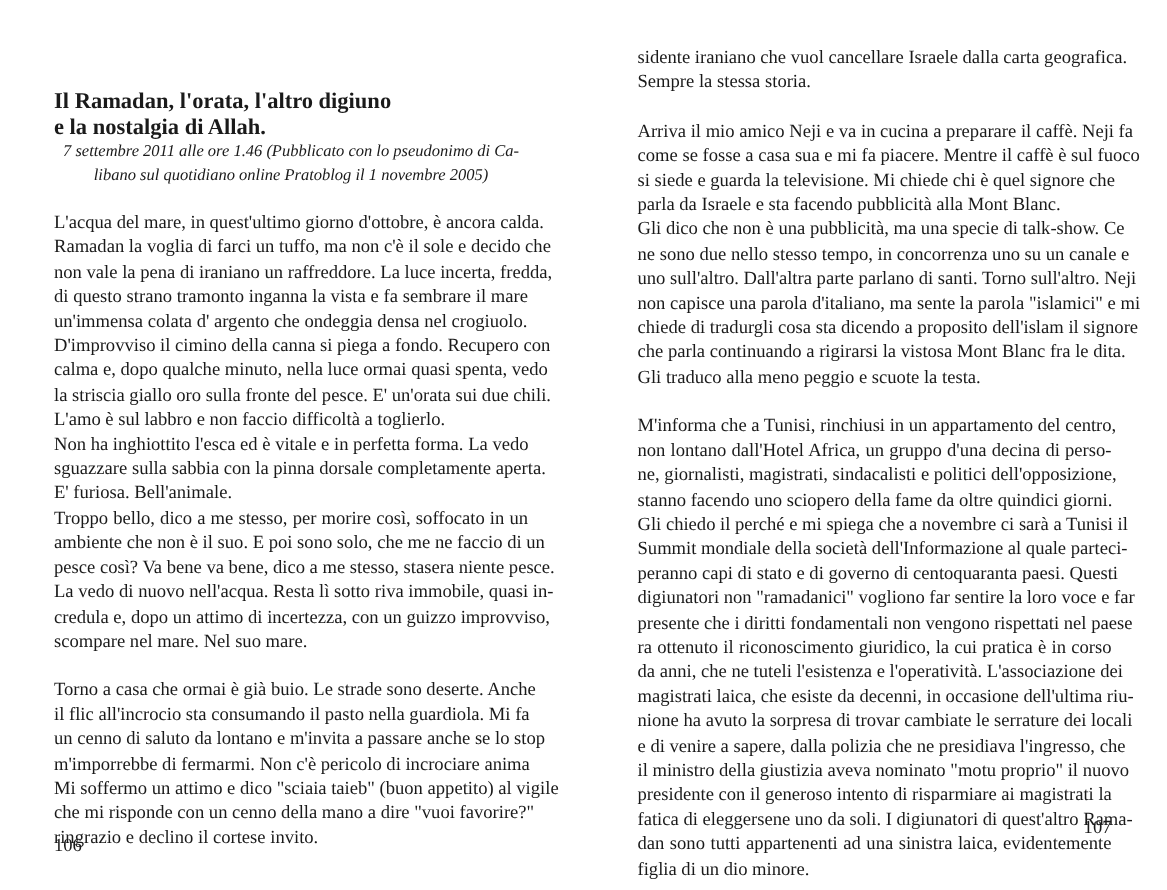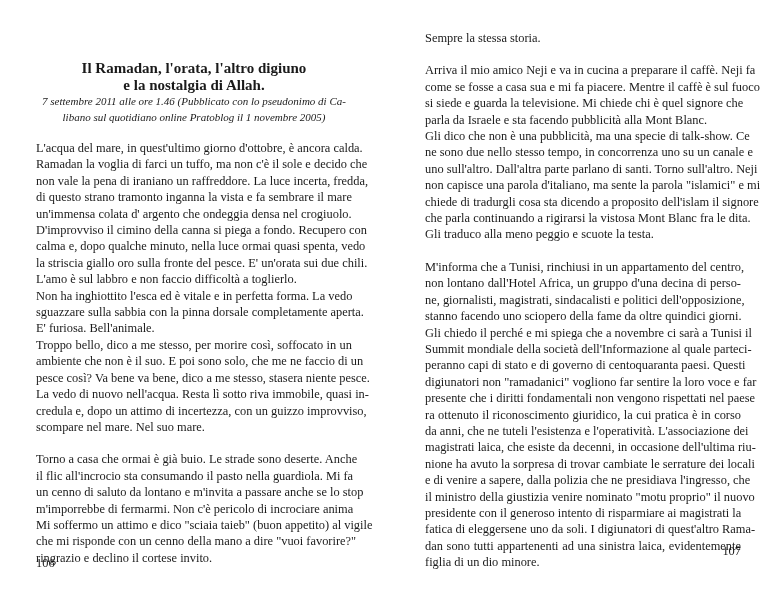--- a/index.html
+++ b/index.html
@@ -5,21 +5,21 @@
   html, body { margin: 0; padding: 0; background: #ffffff; }
   body { width: 778px; height: 593px; position: relative; overflow: hidden;
          font-family: "Liberation Serif", "DejaVu Serif", serif; color: #1a1a1a; }
   .page { position: absolute; top: 0; height: 593px; }
   .page-left { left: 0; width: 389px; }
   .page-right { left: 389px; width: 389px; }
   .col { position: absolute; width: 316px; font-size: 12.4px; line-height: 16.4px;
          text-align: justify; hyphens: manual; }
   .page-left .col { left: 36px; top: 60px; }
   .page-right .col { left: 36px; top: 30px; }
-  .title { text-align: center; font-weight: bold; font-size: 15px; line-height: 17px; margin: 0; }
+  .title { font-weight: bold; font-size: 15px; line-height: 17px; margin: 0; }
   .subtitle { text-align: center; font-style: italic; font-size: 11px; line-height: 15.5px; margin: 0 0 15px 0; }
   p { margin: 0; }
   .gap { height: 16px; }
   .line { display: block; text-align: justify; text-align-last: justify; white-space: nowrap; }
   .line.last { text-align-last: left; }
   .pagenum { position: absolute; font-size: 12.4px; }
   .pagenum-left { left: 36px; top: 556px; }
   .pagenum-right { right: 37px; top: 544px; }
 </style>
 </head>
@@ -76,20 +76,21 @@
         </p>
       </div>
   </div>
   <div class="pagenum pagenum-left">106</div>
 </div>
 
 <div class="page page-right">
   <div class="col">
     <div id="right-body">
         <p>
+          <span class="line">sidente iraniano che vuol cancellare Israele dalla carta geografica.</span>
           <span class="line last">Sempre la stessa storia.</span>
         </p>
         <div class="gap"></div>
         <p>
           <span class="line">Arriva il mio amico Neji e va in cucina a preparare il caffè. Neji fa</span>
           <span class="line">come se fosse a casa sua e mi fa piacere. Mentre il caffè è sul fuoco</span>
           <span class="line">si siede e guarda la televisione. Mi chiede chi è quel signore che</span>
           <span class="line last">parla da Israele e sta facendo pubblicità alla Mont Blanc.</span>
         </p>
         <p>
@@ -110,21 +111,21 @@
           <span class="line">Gli chiedo il perché e mi spiega che a novembre ci sarà a Tunisi il</span>
           <span class="line">Summit mondiale della società dell'Informazione al quale parteci-</span>
           <span class="line">peranno capi di stato e di governo di centoquaranta paesi. Questi</span>
           <span class="line">digiunatori non "ramadanici" vogliono far sentire la loro voce e far</span>
           <span class="line">presente che i diritti fondamentali non vengono rispettati nel paese</span>
           <span class="line">ra ottenuto il riconoscimento giuridico, la cui pratica è in corso</span>
           <span class="line">da anni, che ne tuteli l'esistenza e l'operatività. L'associazione dei</span>
           <span class="line">magistrati laica, che esiste da decenni, in occasione dell'ultima riu-</span>
           <span class="line">nione ha avuto la sorpresa di trovar cambiate le serrature dei locali</span>
           <span class="line">e di venire a sapere, dalla polizia che ne presidiava l'ingresso, che</span>
-          <span class="line">il ministro della giustizia venire nominato "motu proprio" il nuovo</span>
+          <span class="line">il ministro della giustizia aveva nominato "motu proprio" il nuovo</span>
           <span class="line">presidente con il generoso intento di risparmiare ai magistrati la</span>
           <span class="line">fatica di eleggersene uno da soli. I digiunatori di quest'altro Rama-</span>
           <span class="line">dan sono tutti appartenenti ad una sinistra laica, evidentemente</span>
           <span class="line last">figlia di un dio minore.</span>
         </p>
       </div>
   </div>
   <div class="pagenum pagenum-right">107</div>
 </div>
 

